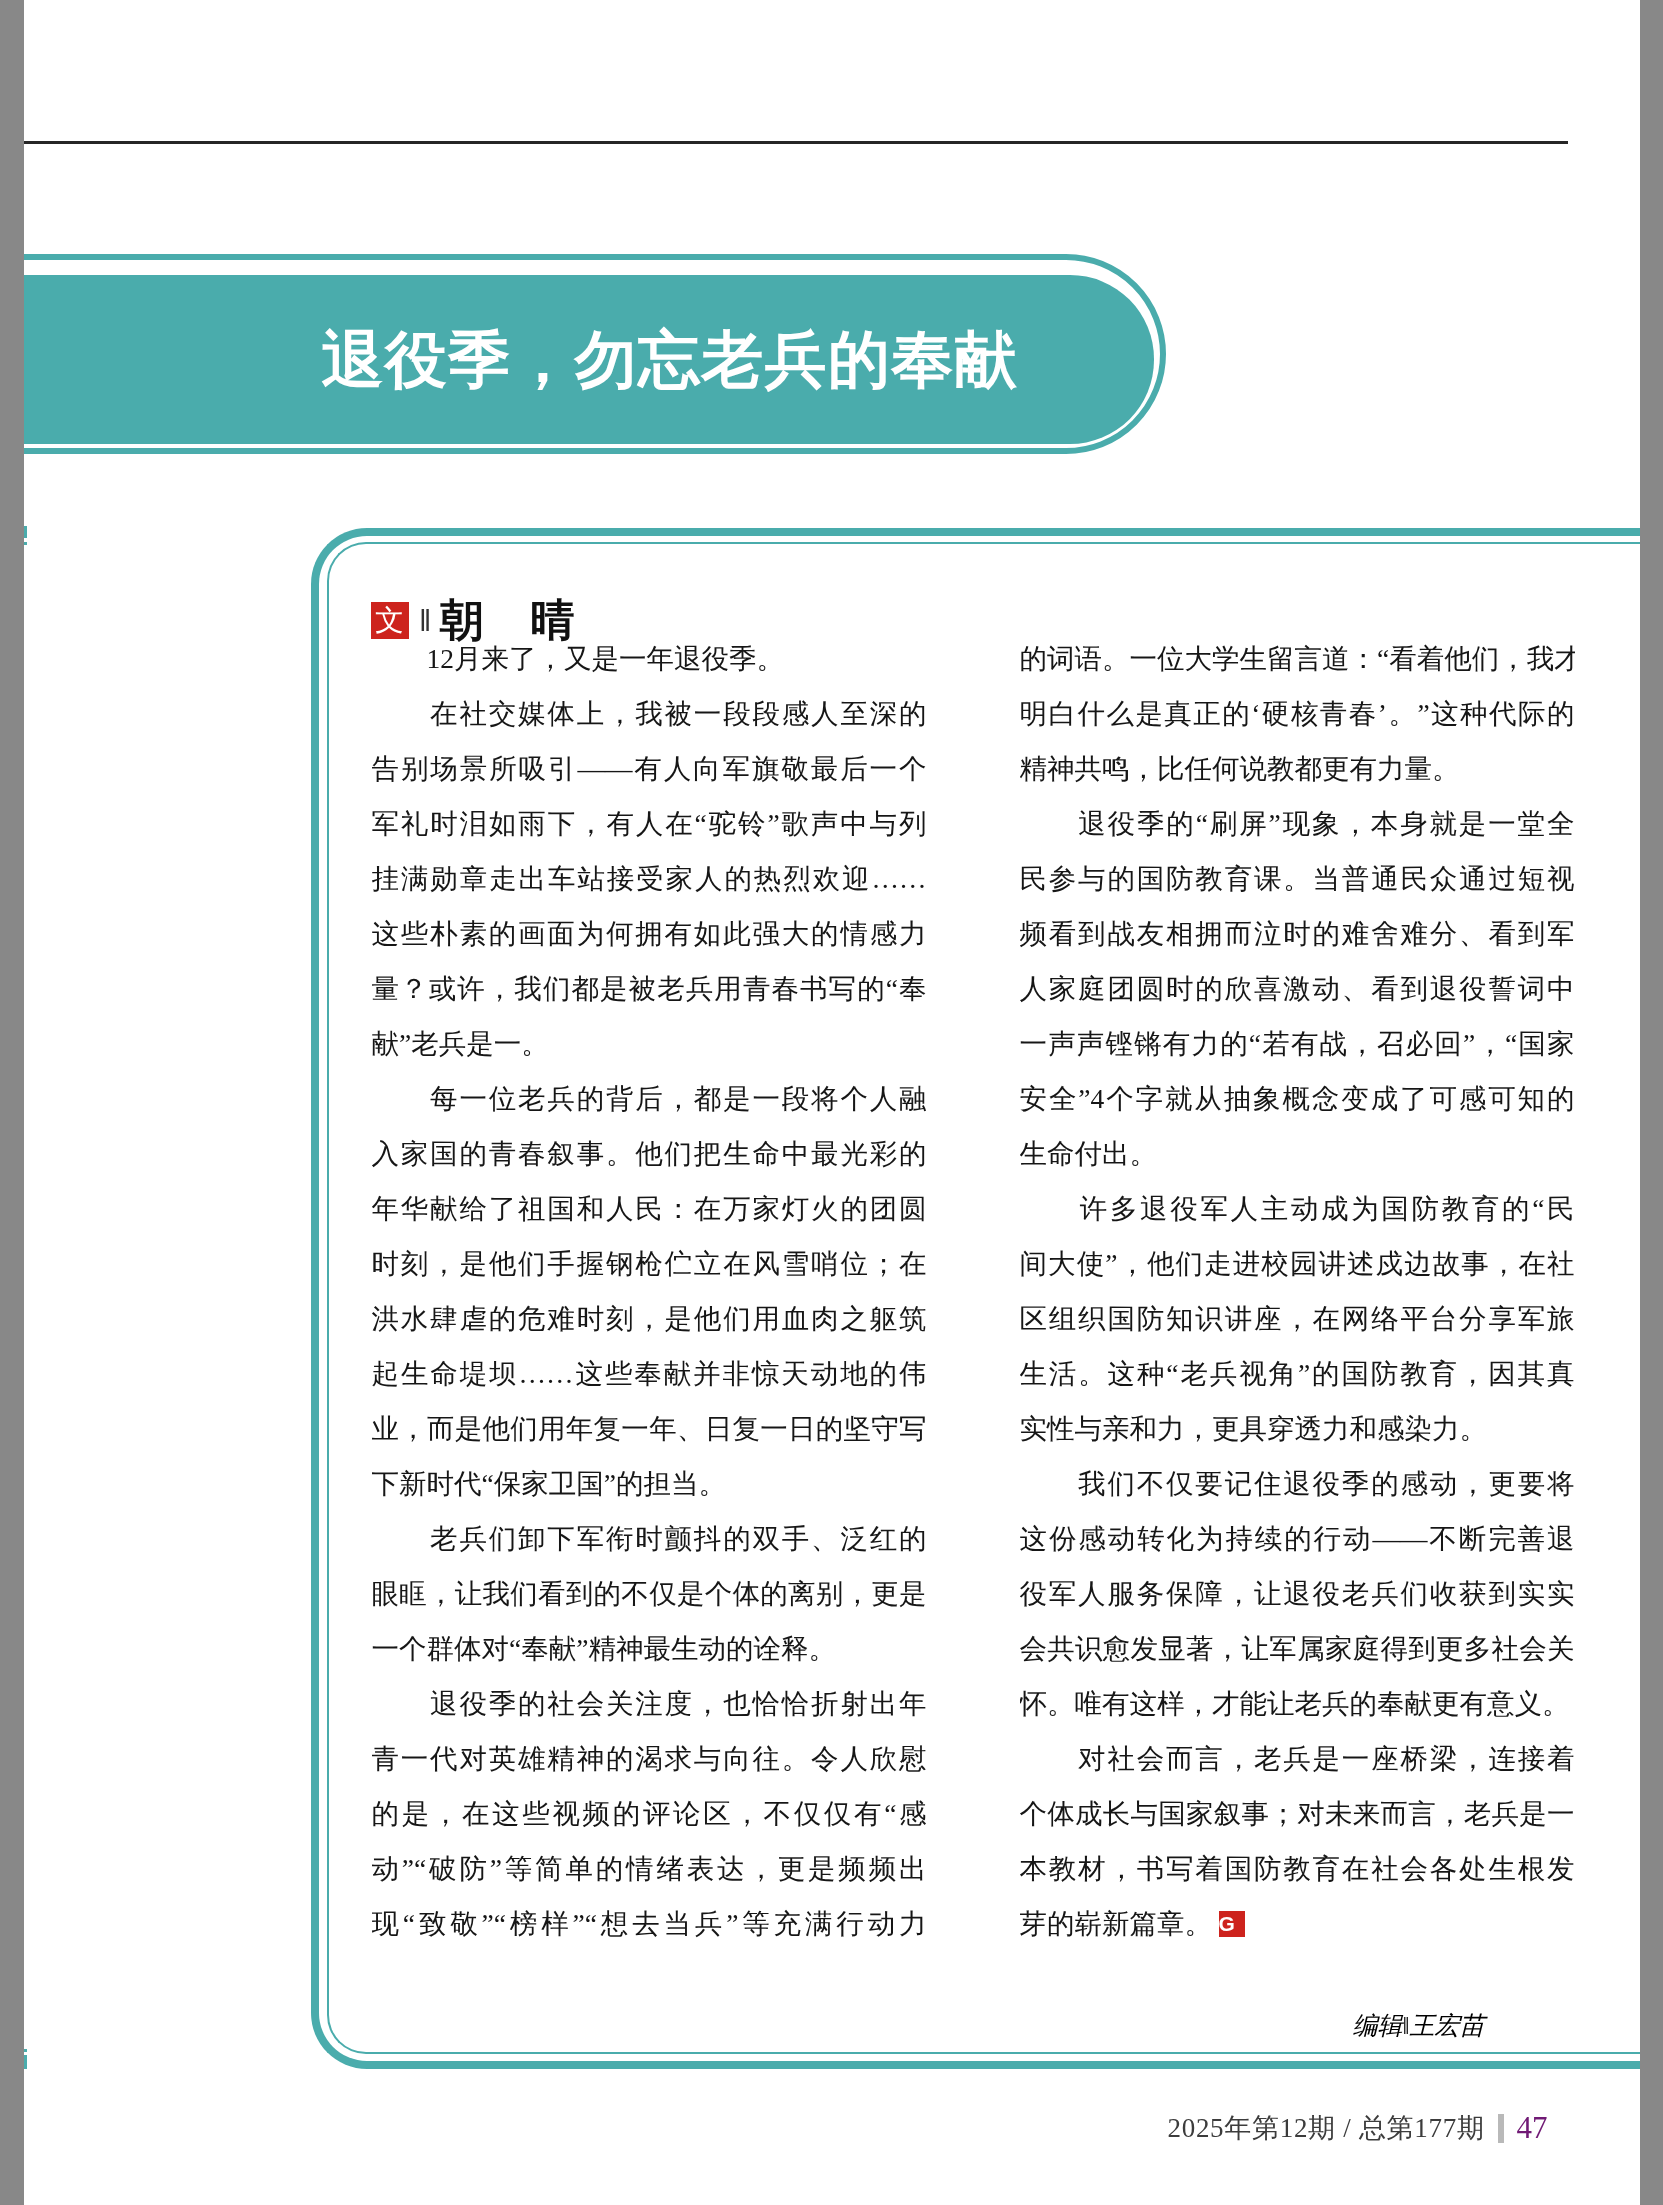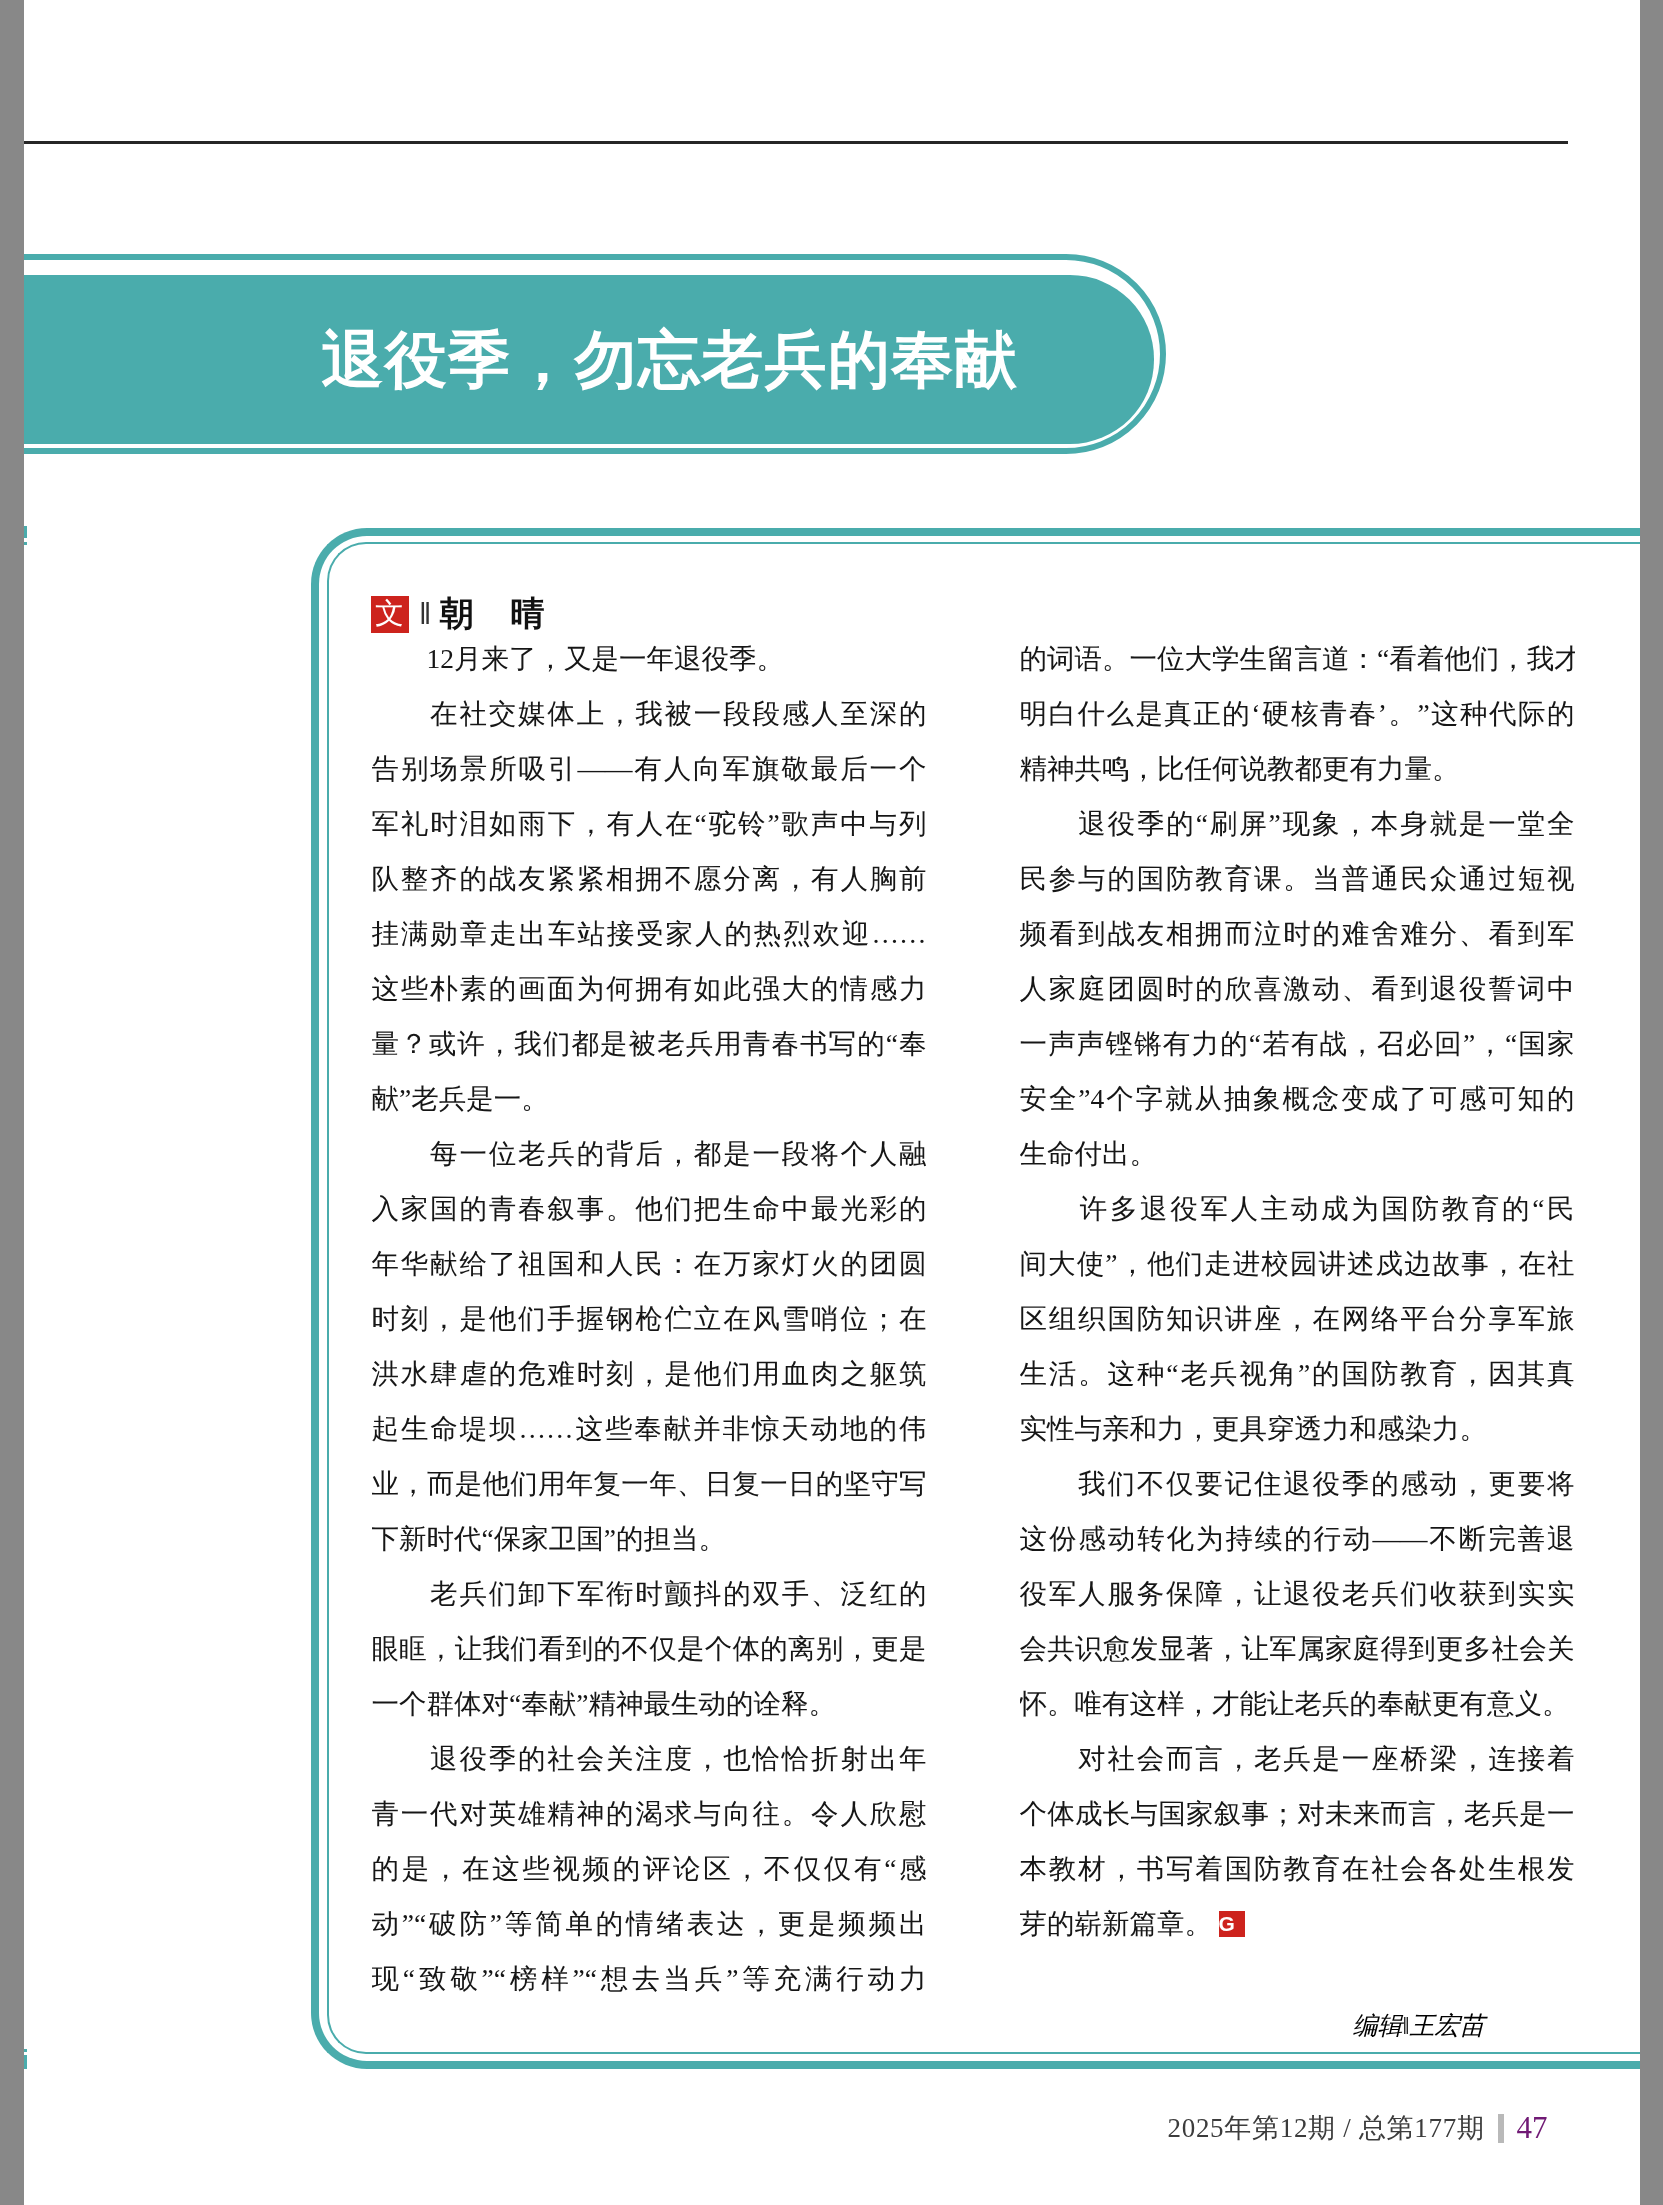--- a/index.html
+++ b/index.html
@@ -39,21 +39,21 @@
     border-radius:39px 0 0 39px; box-sizing:border-box;
   }
 
   
   .byline { position:absolute; left:347px; top:591px; display:flex; align-items:center; }
   .byline-badge {
     width:38px; height:37px; background:var(--red,#cd231d); color:#fff;
     font-size:29px; display:flex; align-items:center; justify-content:center;
   }
   .byline-divider { margin:0 8.5px 0 10.5px; font-size:30px; color:#333; font-family:"Liberation Sans", sans-serif; }
-  .byline-name { font-size:34px; font-weight:bold; color:#111; font-family:"Liberation Sans", sans-serif; letter-spacing:1.3px; }
+  .byline-name { font-size:44px; font-weight:bold; color:#111; font-family:"Liberation Sans", sans-serif; letter-spacing:1.3px; }
 
   
   .col { position:absolute; top:631px; width:555px; font-size:27.5px; color:#161616; }
   .col-left  { left:348px; }
   .col-right { left:996px; }
   .line { height:55px; line-height:55px; text-align:justify; text-align-last:justify; overflow:hidden; white-space:nowrap; }
   .line.end { text-align-last:left; }
 
   .g-badge {
     display:inline-block; width:26px; height:26px; line-height:26px; text-align:center;
@@ -93,21 +93,20 @@
     <div class="byline-badge">文</div>
     <div class="byline-divider">‖</div>
     <div class="byline-name">朝　晴</div>
   </div>
 
   <div class="col col-left">
       <div class="line end">　　12月来了，又是一年退役季。</div>
       <div class="line">　　在社交媒体上，我被一段段感人至深的</div>
       <div class="line">告别场景所吸引——有人向军旗敬最后一个</div>
       <div class="line">军礼时泪如雨下，有人在“驼铃”歌声中与列</div>
-      <div class="line">队整齐的战友紧紧相拥不愿分离，有人胸前</div>
       <div class="line">挂满勋章走出车站接受家人的热烈欢迎……</div>
       <div class="line">这些朴素的画面为何拥有如此强大的情感力</div>
       <div class="line">量？或许，我们都是被老兵用青春书写的“奉</div>
       <div class="line end">献”老兵是一。</div>
       <div class="line">　　每一位老兵的背后，都是一段将个人融</div>
       <div class="line">入家国的青春叙事。他们把生命中最光彩的</div>
       <div class="line">年华献给了祖国和人民：在万家灯火的团圆</div>
       <div class="line">时刻，是他们手握钢枪伫立在风雪哨位；在</div>
       <div class="line">洪水肆虐的危难时刻，是他们用血肉之躯筑</div>
       <div class="line">起生命堤坝……这些奉献并非惊天动地的伟</div>

